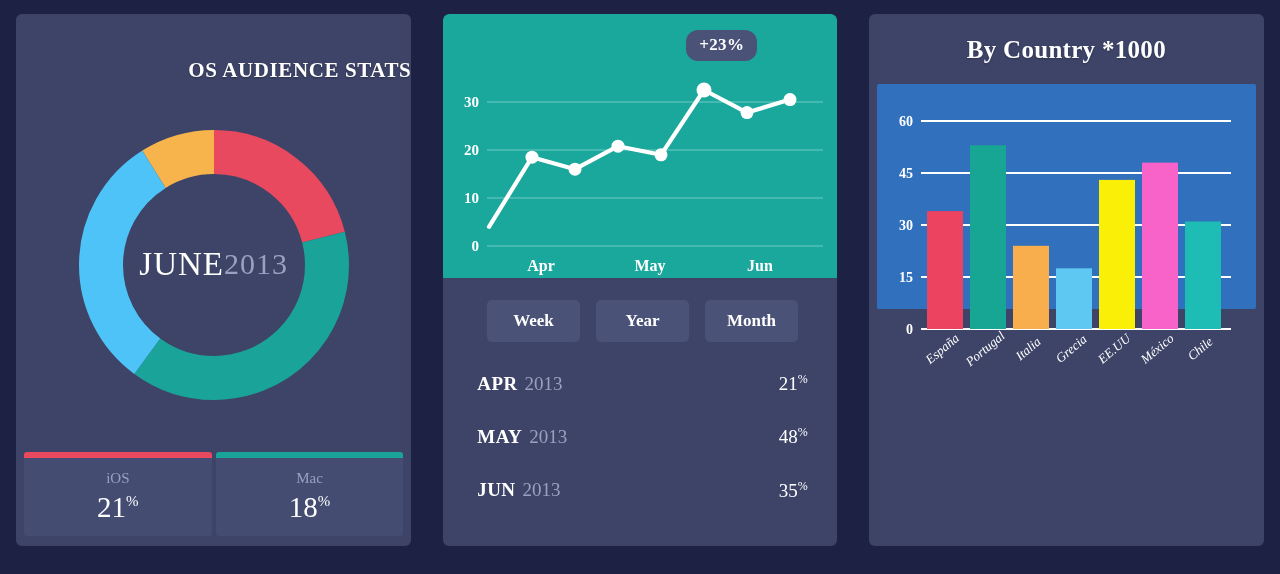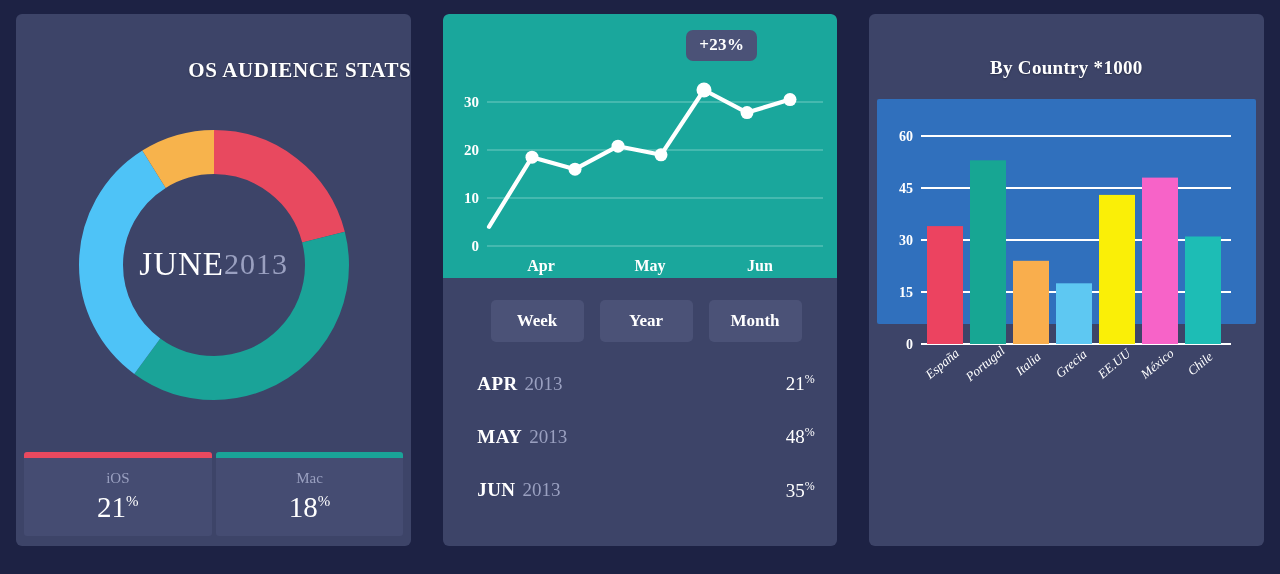--- a/index.html
+++ b/index.html
@@ -104,28 +104,28 @@
     border-radius: 6px 6px 0 0;
     flex: none;
   }
   .badge {
     position: absolute;
     top: 16px; left: 243px;
     background: #4b5277;
     color: #ffffff;
     font-size: 17px; font-weight: bold;
     padding: 5px 13px 6px 13px;
-    border-radius: 7px;
+    border-radius: 12px;
     letter-spacing: .3px;
   }
   .line-svg { position: absolute; left: 0; top: 0; }
   .ylabel { fill: #ffffff; font-size: 15px; font-family: "Liberation Serif", serif; font-weight: bold; }
   .xlabel { fill: #ffffff; font-size: 16px; font-family: "Liberation Serif", serif; font-weight: bold; }
 
-  .trend-lower { flex: 1; padding: 22px 10px 0 22px; }
+  .trend-lower { flex: 1; padding: 22px 17px 0 22px; }
   .seg-buttons {
     display: flex; gap: 16px; justify-content: center;
     margin-bottom: 30px;
   }
   .seg-btn {
     background: #4b5277;
     border: none;
     border-radius: 5px;
     color: #ffffff;
     font-family: "Liberation Serif", serif;
@@ -148,24 +148,24 @@
   
   .panel-country {
     width: 400px;
     height: 532px;
     display: flex;
     flex-direction: column;
     overflow: hidden;
   }
   .country-title {
     color: #ffffff;
-    font-size: 19px;
+    font-size: 25px;
     font-weight: bold;
     text-align: center;
-    padding-top: 43px;
+    padding-top: 22px;
     padding-bottom: 20px;
     letter-spacing: .3px;
     text-shadow: 0 1px 2px rgba(0,0,0,.3);
   }
   .bar-area {
     background: #3070bd;
     margin: 0 8px;
     height: 225px;
     position: relative;
     border-radius: 2px;

